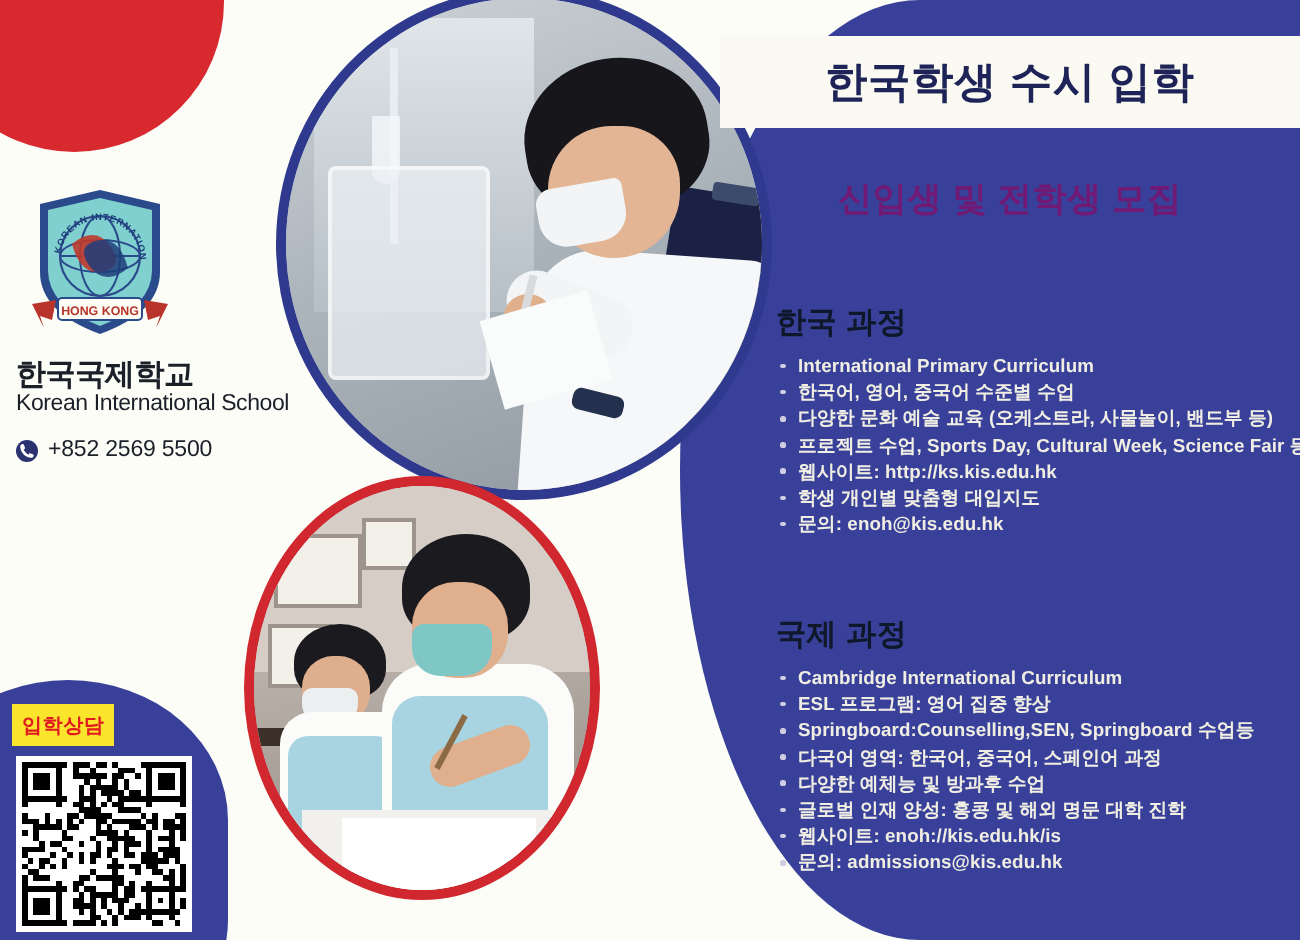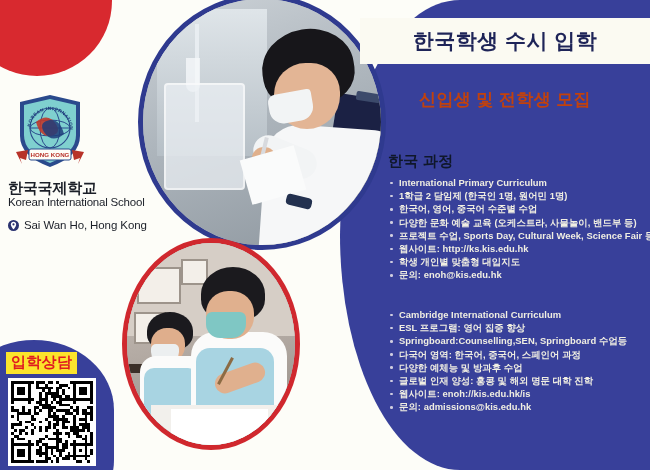--- a/index.html
+++ b/index.html
@@ -77,21 +77,21 @@
     position: absolute;
     right: 0;
     top: 80px;
     width: 290px;
     height: 38px;
     display: flex;
     align-items: center;
     justify-content: center;
   }
   .band-title-2 .txt {
-    color: #c2410c;
+    color: #701a75;
     font-size: 17px;
     font-weight: bold;
     letter-spacing: 0.4px;
     white-space: nowrap;
   }
 
   
   .curric {
     position: absolute;
     left: 388px;
@@ -263,21 +263,21 @@
   
   .qr-badge {
     position: absolute;
     left: 6px;
     top: 352px;
     background: #fbe42c;
     padding: 1px 5px 2px 5px;
   }
   .qr-badge .txt {
     color: #e01b20;
-    font-size: 15px;
+    font-size: 10px;
     font-weight: bold;
     letter-spacing: 0.3px;
   }
   .qr-code {
     position: absolute;
     left: 8px;
     top: 378px;
     width: 88px;
     height: 88px;
     background: #ffffff;
@@ -347,31 +347,31 @@
     <span class="txt">한국학생 수시 입학</span>
   </div>
   <div class="band-title-2">
     <span class="txt">신입생 및 전학생 모집</span>
   </div>
 
   <div class="curric korean">
     <h2 class="curric-heading">한국 과정</h2>
     <ul class="bullets">
       <li>International Primary Curriculum</li>
-      <li>1학급 2 담임제 (한국인 1명, 원어민 1명)</li>
       <li>한국어, 영어, 중국어 수준별 수업</li>
       <li>다양한 문화 예술 교육 (오케스트라, 사물놀이, 밴드부 등)</li>
       <li>프로젝트 수업, Sports Day, Cultural Week, Science Fair 등</li>
       <li>웹사이트: http://ks.kis.edu.hk</li>
       <li>학생 개인별 맞춤형 대입지도</li>
       <li>문의: enoh@kis.edu.hk</li>
     </ul>
   </div>
 
   <div class="curric intl">
+    <h2 class="curric-heading">국제 과정</h2>
     <ul class="bullets">
       <li>Cambridge International Curriculum</li>
       <li>ESL 프로그램: 영어 집중 향상</li>
       <li>Springboard:Counselling,SEN, Springboard 수업등</li>
       <li>다국어 영역: 한국어, 중국어, 스페인어 과정</li>
       <li>다양한 예체능 및 방과후 수업</li>
       <li>글로벌 인재 양성: 홍콩 및 해외 명문 대학 진학</li>
       <li>웹사이트: enoh://kis.edu.hk/is</li>
       <li>문의: admissions@kis.edu.hk</li>
     </ul>
@@ -401,25 +401,24 @@
 
   <div class="school-name">
     <div class="kr">한국국제학교</div>
     <div class="en">Korean International School</div>
   </div>
 
   <div class="contact">
     <div class="contact-row">
       <span class="ci">
         <svg viewBox="0 0 12 12" width="11" height="11" aria-hidden="true">
-          <path d="M6 1.9 C4.4 1.9 3.1 3.2 3.1 4.8 C3.1 7 6 10.2 6 10.2 S8.9 7 8.9 4.8 C8.9 3.2 7.6 1.9 6 1.9 z" fill="#ffffff"></path>
-          <circle cx="6" cy="4.8" r="1.15" fill="#2a3270"></circle>
+          <path d="M3.6 2.2 C3 2.2 2.3 2.9 2.3 3.6 c0 3.1 2.9 6.1 6 6.1 .8 0 1.4-.7 1.4-1.3 0-.3-.2-.5-.5-.6 l-1.3-.5 c-.3-.1-.6 0-.8.2 l-.4.5 C5.8 7.4 4.7 6.3 4.2 5.3 l.5-.4 c.2-.2.3-.5.2-.8 l-.5-1.3 c-.1-.3-.4-.6-.8-.6 z" fill="#ffffff"></path>
         </svg>
       </span>
-      <span class="label">Sai Wan Ho, Hong Kong</span>
+      <span class="label">+852 2569 5500</span>
     </div>
   </div>
 
   <div class="qr-badge">
     <span class="txt">입학상담</span>
   </div>
   <div class="qr-code">
     <svg viewBox="0 0 29 29" width="82" height="82" shape-rendering="crispEdges" aria-hidden="true">
       <rect width="29" height="29" fill="#ffffff"></rect>
       <g fill="#000000" id="qr-modules">

